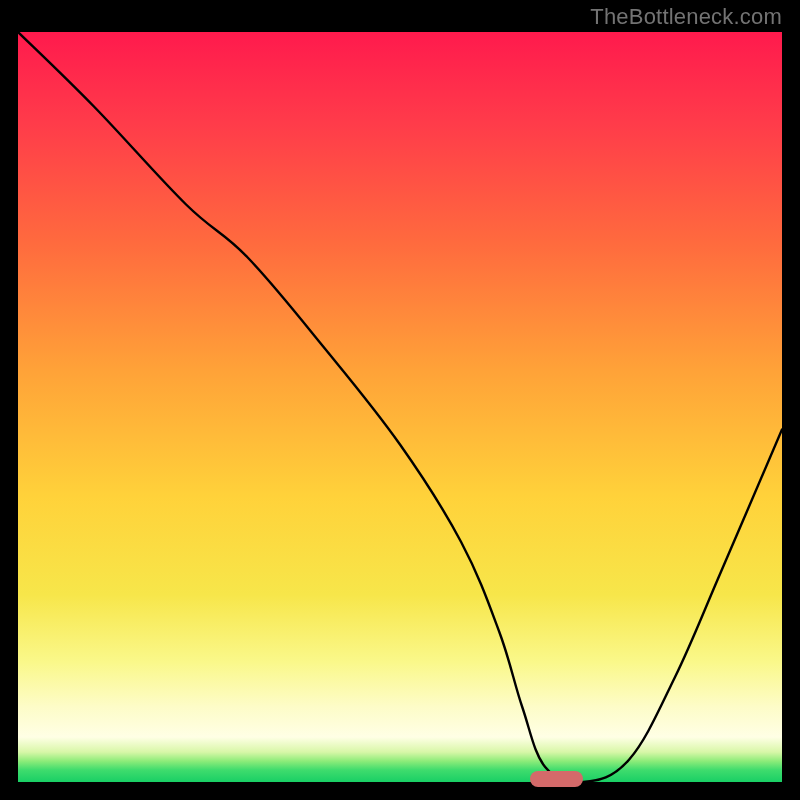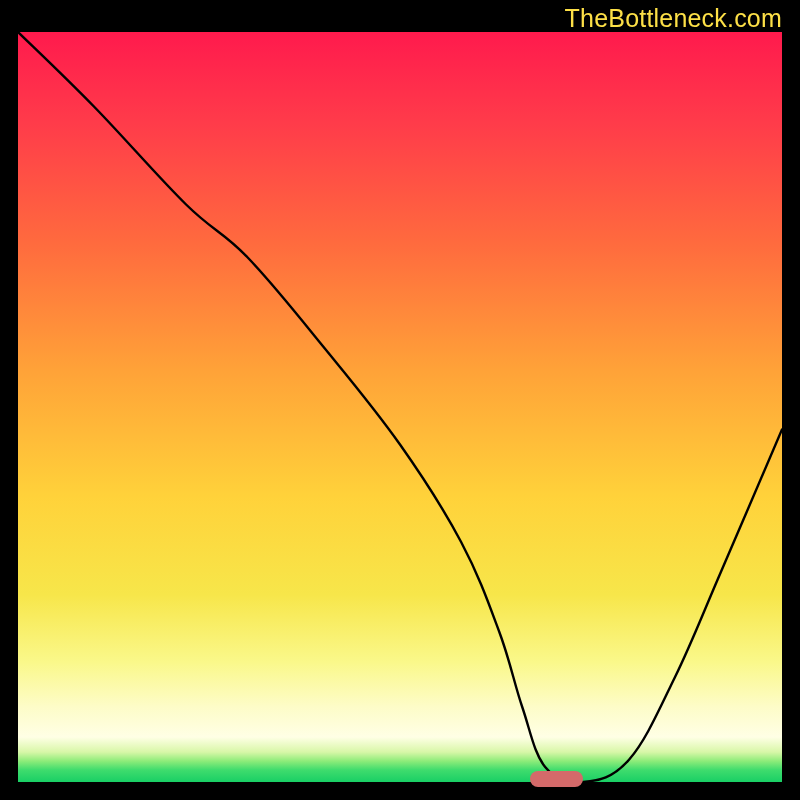--- a/index.html
+++ b/index.html
@@ -51,23 +51,23 @@
     position: absolute;
     width: 54px;
     height: 16px;
     border-radius: 8px;
     background: #d46a6a;
   }
   .watermark {
     position: absolute;
     top: 4px;
     right: 18px;
-    color: #fde047;
+    color: #737373;
     font-family: Arial, Helvetica, sans-serif;
-    font-size: 25px;
+    font-size: 22px;
     font-weight: 500;
     letter-spacing: 0.2px;
   }
 </style>
 </head>
 <body>
 
 <div class="watermark">TheBottleneck.com</div>
 
 <div class="frame">

